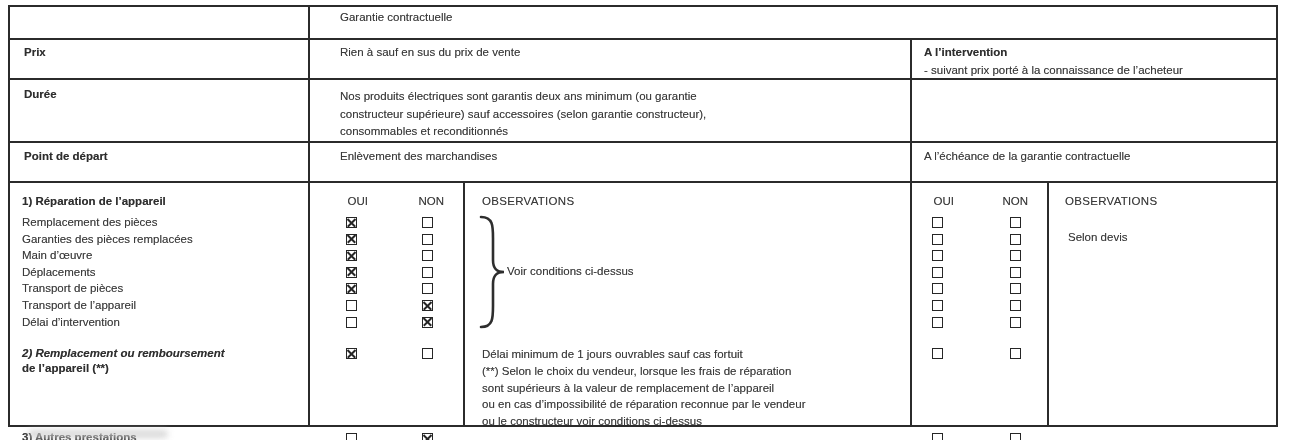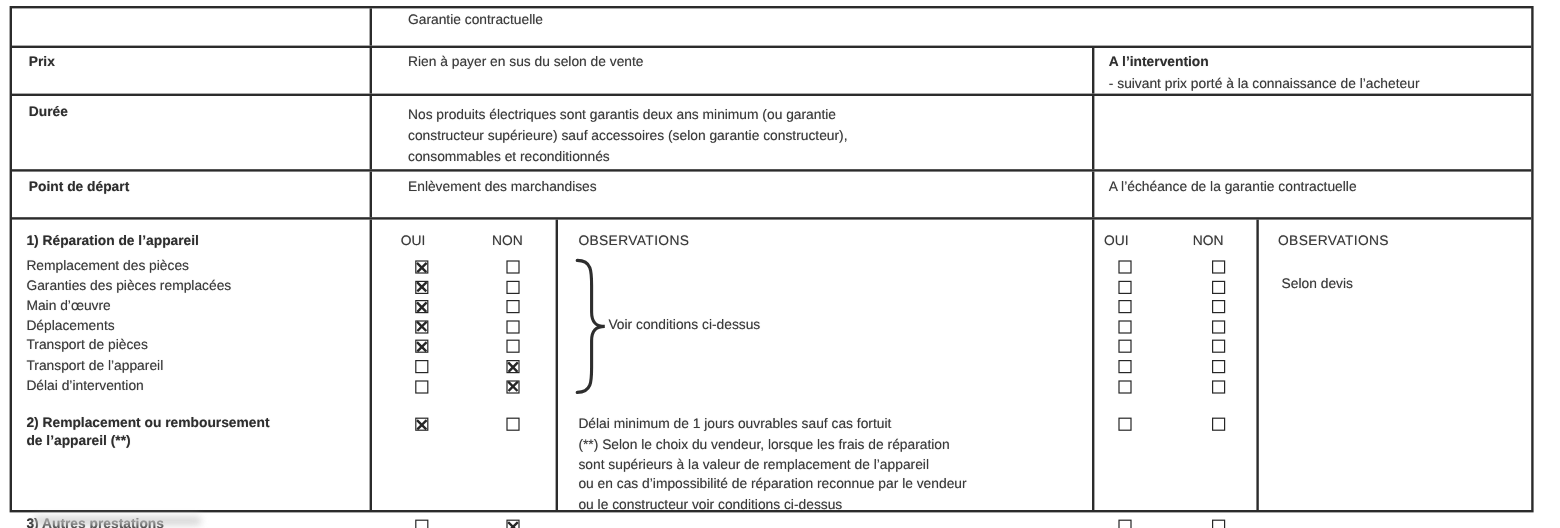--- a/index.html
+++ b/index.html
@@ -29,21 +29,21 @@
   .row-header .cell{padding-top:4px;}
   .row-duree .cell{padding-top:8px;}
   .row-point .cell{padding-top:7px;}
   .b{font-weight:bold;color:#2e2e2e;}
   .multiline{white-space:pre-line;line-height:17.5px;}
   .pay-detail{line-height:17.5px;}
   
   .vline{position:absolute;top:0;bottom:0;width:2px;background:#2b2b2b;}
   .v1{left:298px;} .v2{left:453px;} .v3{left:900px;} .v4{left:1037px;}
   .abs{position:absolute;}
-  .colhead{width:34px;text-align:left;}
+  .colhead{width:34px;text-align:right;}
   .obshead{letter-spacing:.3px;}
   .item-label{position:absolute;left:12px;white-space:nowrap;}
   .cb{
     position:absolute;width:9px;height:9px;box-sizing:content-box;
     border:1.6px solid #262626;background:#fff;
   }
   .cb.checked::before,.cb.checked::after{
     content:"";position:absolute;left:-1px;top:3.6px;width:11px;height:1.6px;background:#262626;
   }
   .cb.checked::before{transform:rotate(45deg);}
@@ -66,21 +66,21 @@
     <div class="row row-header">
       <div class="cell cell-a"></div>
       <div class="cell cell-b">
         <span>Garantie contractuelle</span>
       </div>
     </div>
 
     <div class="row row-prix">
       <div class="cell cell-a b">Prix</div>
       <div class="cell cell-b">
-        <span>Rien à payer en sus du selon de vente</span>
+        <span>Rien à sauf en sus du prix de vente</span>
       </div>
       <div class="cell cell-c" style="padding-top:4px;">
         <div class="b pay-detail">A l’intervention</div>
         <div class="pay-detail">- suivant prix porté à la connaissance de l’acheteur</div>
       </div>
     </div>
 
     <div class="row row-duree">
       <div class="cell cell-a b">Durée</div>
       <div class="cell cell-b">
@@ -116,21 +116,21 @@
       <div class="abs obshead" style="left:1055px;top:12px;">OBSERVATIONS</div>
 
       <div class="brace">
         <svg width="28" height="116" viewBox="0 0 28 116">
           <path d="M3,3 C15,3 15,12 15,24 L15,46 C15,55 19,58 26,58 C19,58 15,61 15,70 L15,92 C15,104 15,113 3,113" fill="none" stroke="#2e2e2e" stroke-width="2.6" stroke-linecap="round"></path>
         </svg>
       </div>
       <div class="obs-note" style="left:497px;top:82px;">Voir conditions ci-dessus</div>
       <div class="obs-note" style="left:1058px;top:48px;">Selon devis</div>
 
-      <div class="abs b sec-title" style="top:164px;">2) Remplacement ou remboursement</div>
+      <div class="abs b sec-title" style="top:164px;font-style:italic;">2) Remplacement ou remboursement</div>
       <div class="abs b sec-title" style="top:179px;">de l’appareil (**)</div>
       <div class="sec2-obs">Délai minimum de 1 jours ouvrables sauf cas fortuit
 (**) Selon le choix du vendeur, lorsque les frais de réparation
 sont supérieurs à la valeur de remplacement de l’appareil
 ou en cas d’impossibilité de réparation reconnue par le vendeur
 ou le constructeur voir conditions ci-dessus</div>
 
       <div class="abs b sec-title" style="top:248px;">3) Autres prestations</div>
     <div class="item-label" style="top: 33px;">Remplacement des pièces</div>
         <span class="cb checked" style="left: 336px; top: 34px;"></span>

